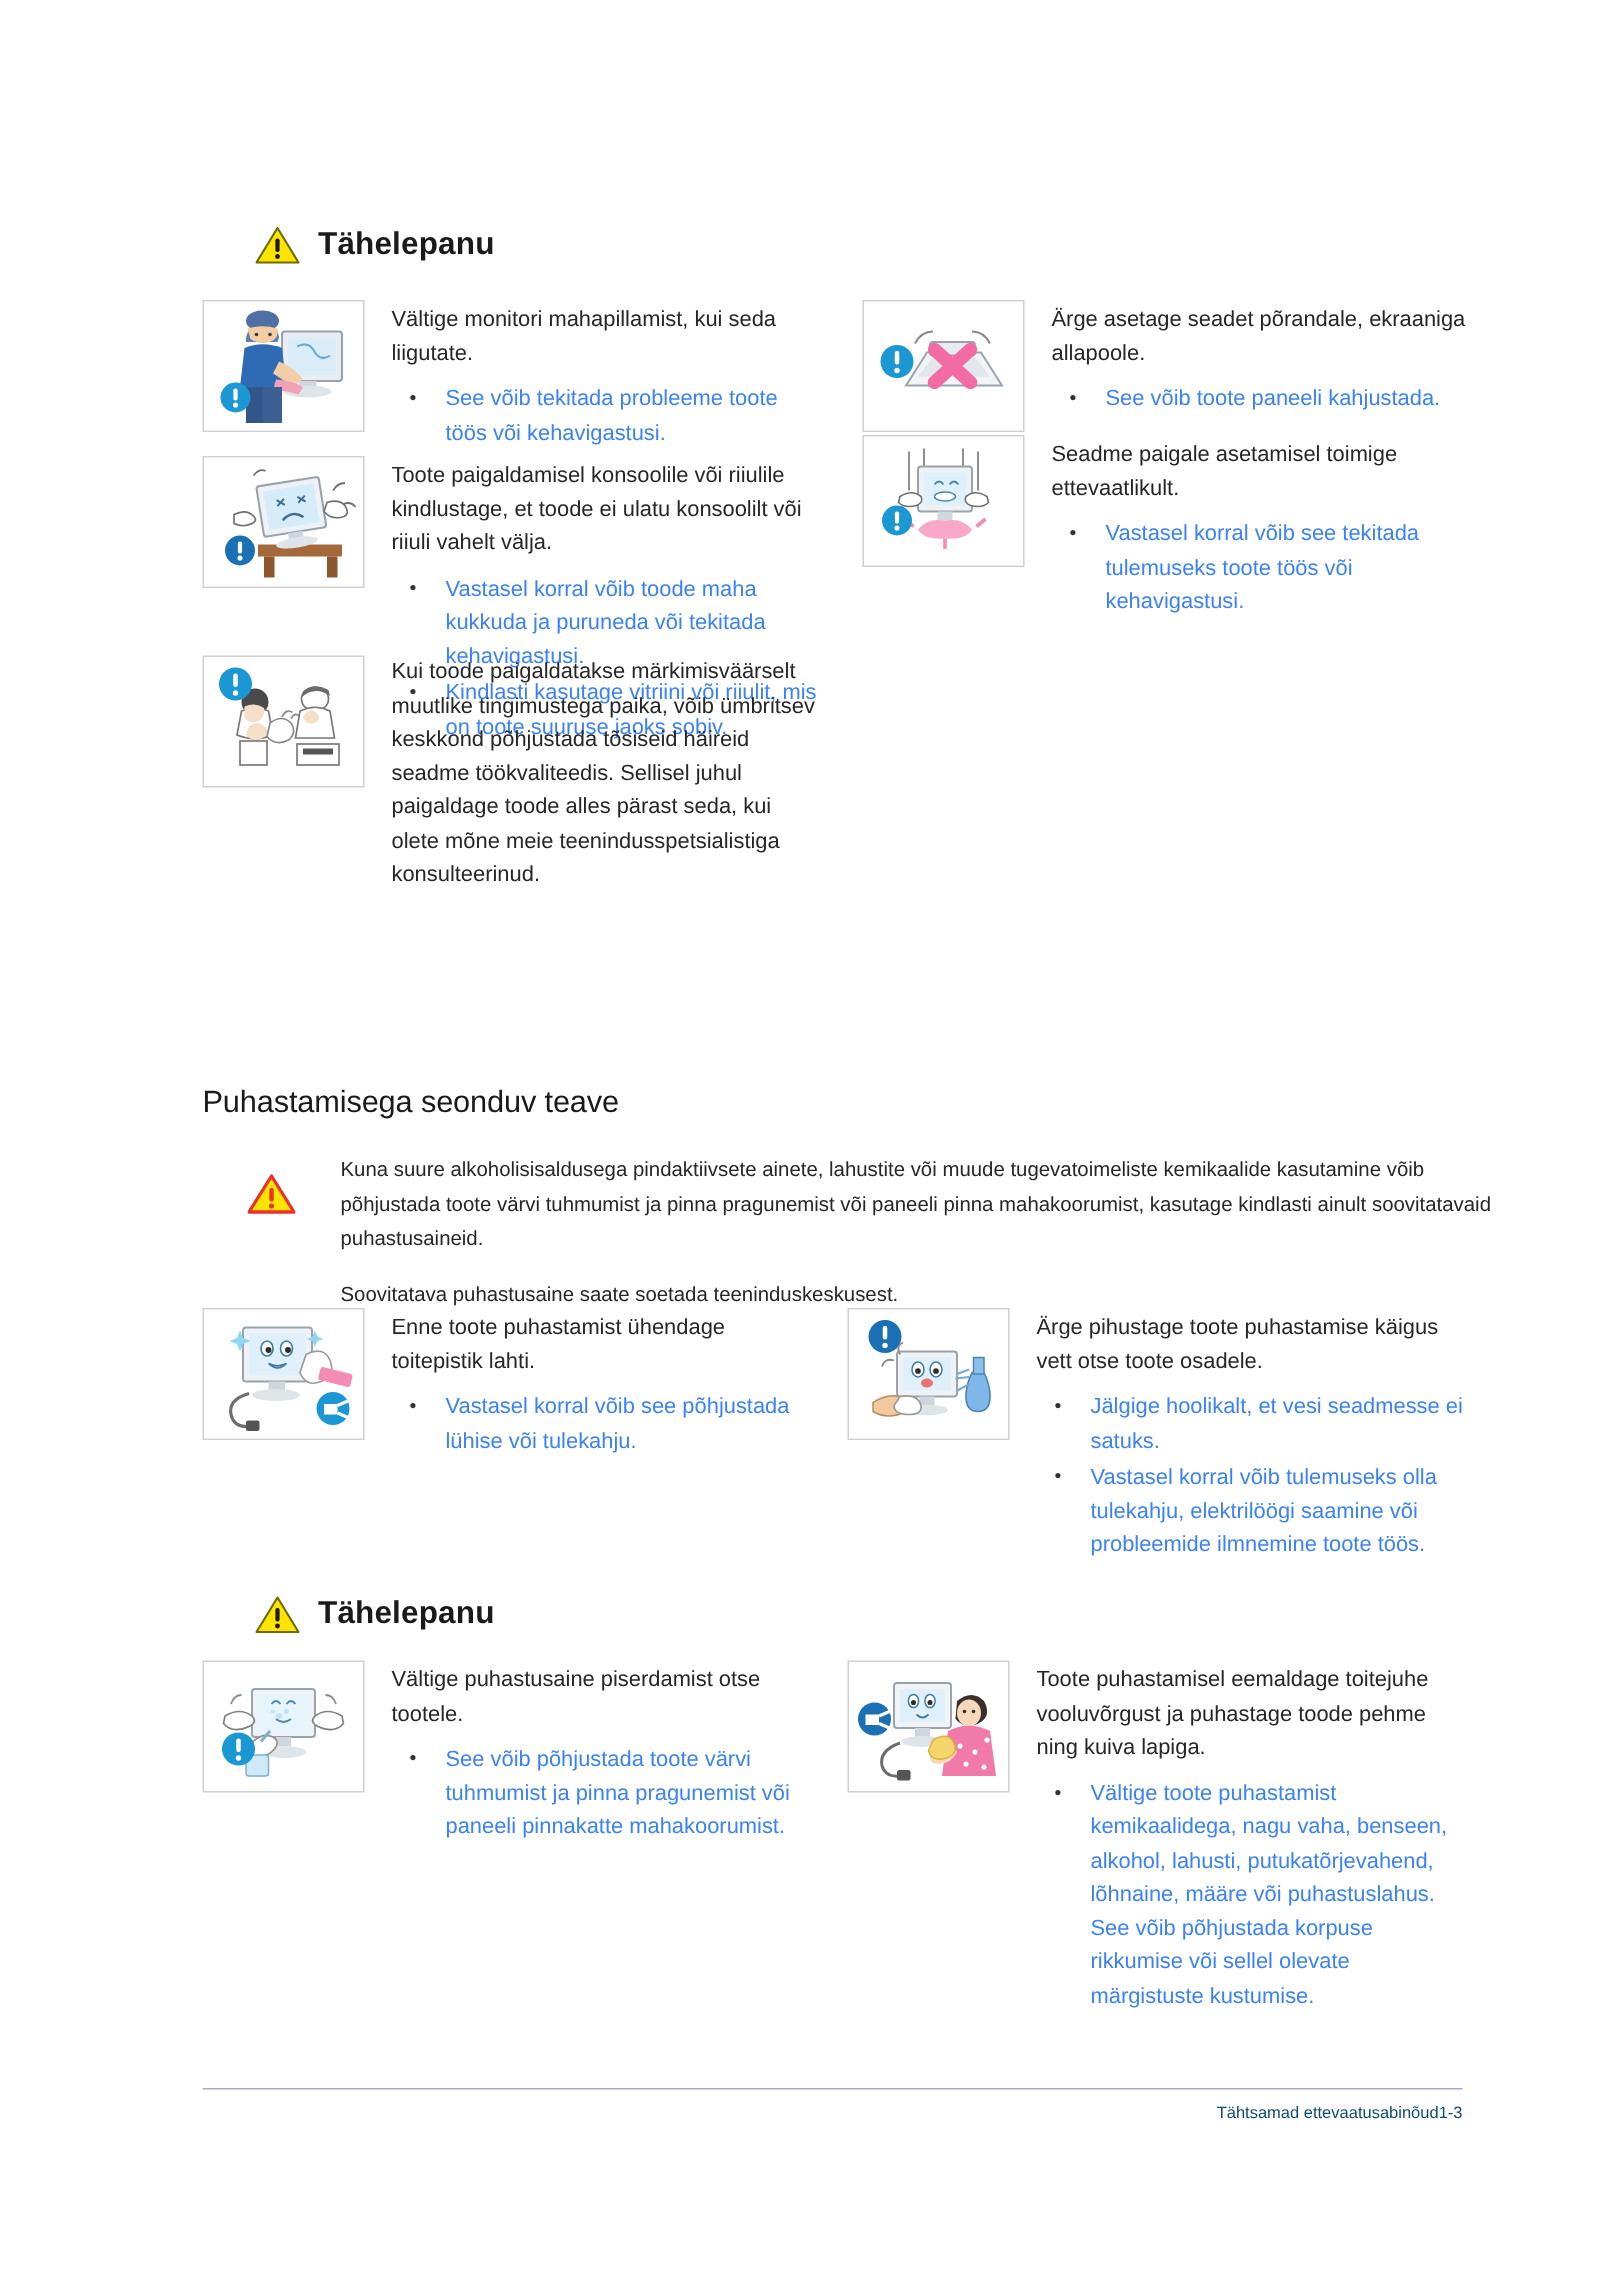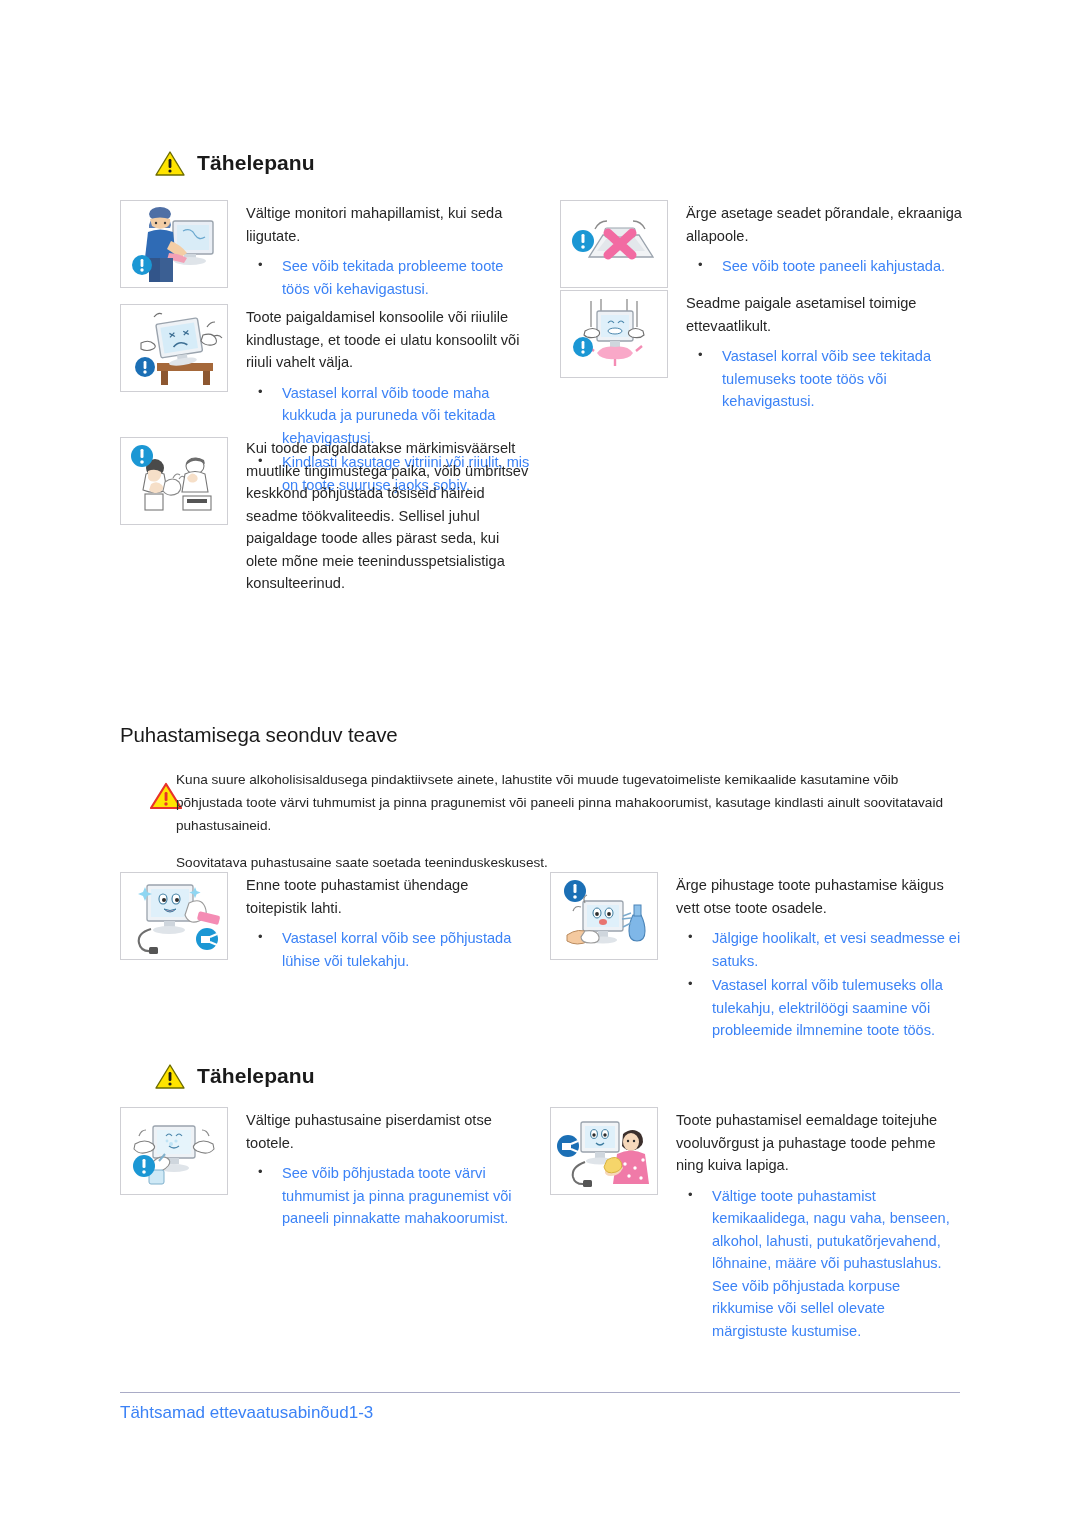--- a/index.html
+++ b/index.html
@@ -12,21 +12,21 @@
     width: 1080px;
     height: 1527px;
     font-family: "Liberation Sans", sans-serif;
     color: #231f20;
     position: relative;
     overflow: hidden;
   }
 
   .page {
     position: absolute;
-    left: 0; top: 0;
+    left: 15px; top: 0;
     width: 1033px;
     height: 1527px;
     padding: 0;
   }
 
   
   .caution-head {
     display: flex;
     align-items: center;
     gap: 12px;
@@ -109,20 +109,21 @@
     font-weight: normal;
     color: #1a1a1a;
     margin: 0;
     letter-spacing: -0.1px;
   }
 
   .warn-block {
     display: flex;
     align-items: flex-start;
     width: 860px;
+    gap: 36px;
   }
   .warn-icon {
     width: 56px;
     min-width: 56px;
     padding-top: 14px;
     padding-left: 30px;
   }
   .warn-text {
     width: 790px;
     font-size: 13.6px;
@@ -140,23 +141,23 @@
     width: 840px;
     height: 1px;
     background: #a9abc6;
   }
   .footer {
     position: absolute;
     left: 120px;
     top: 1403px;
     width: 840px;
     display: flex;
-    justify-content: flex-start;
-    font-size: 17px;
-    color: #3b82f6;
+    justify-content: flex-end;
+    font-size: 11px;
+    color: #0c4a6e;
   }
 </style>
 </head>
 <body>
 
 <div class="page">
 
   <div style="position:absolute; left:0; top:150px; width:1080px;">
     <div class="caution-head">
       <span>

